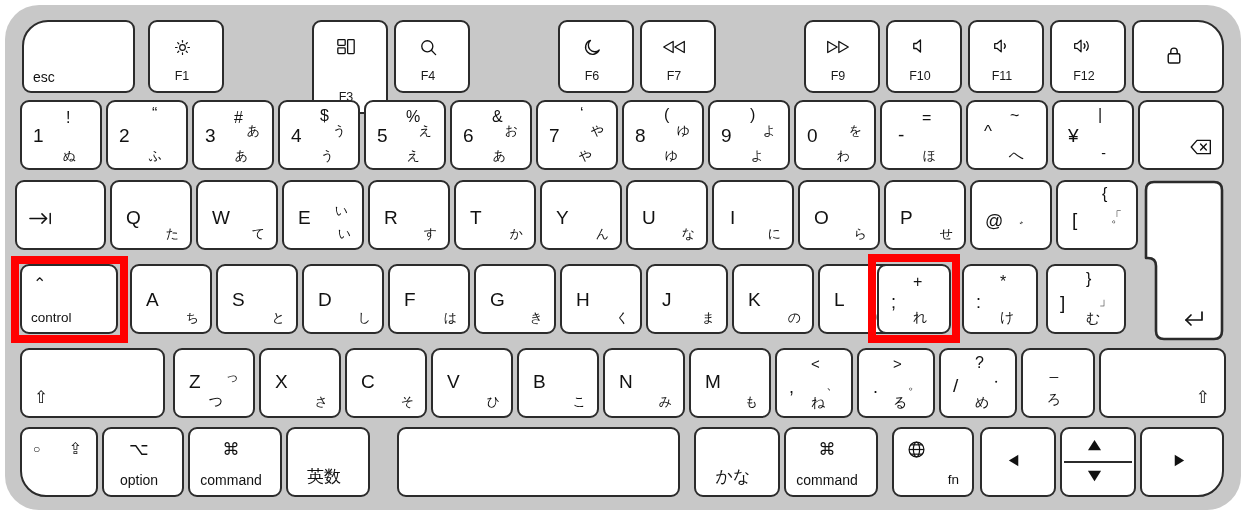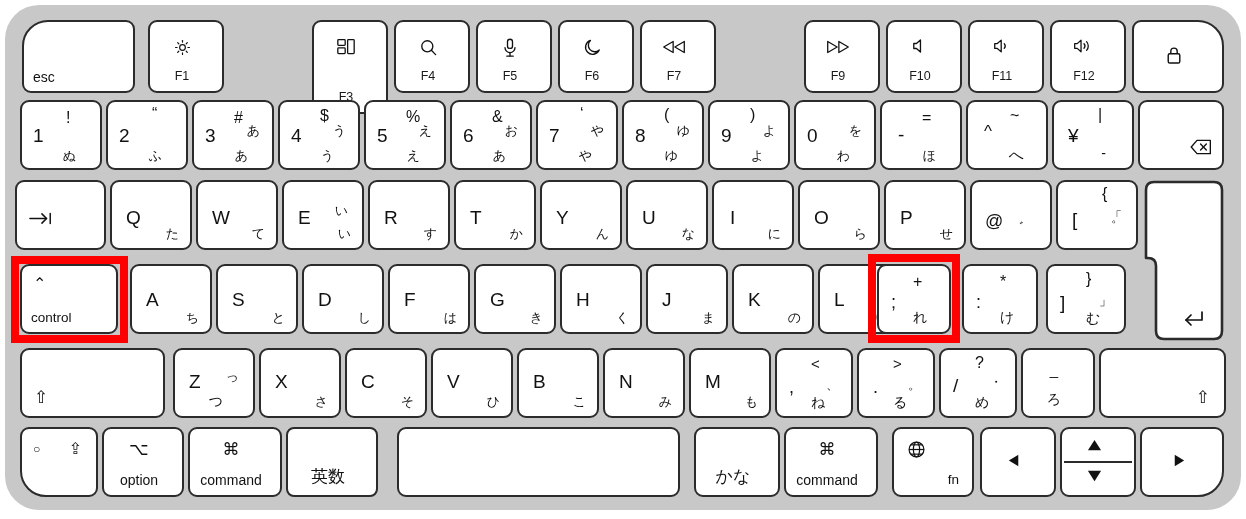--- a/index.html
+++ b/index.html
@@ -125,31 +125,20 @@
   <div class="key" style="left:394px; top:20px; width:76px; height:73px;">
     <span class="lbl ctr fn-glyph">
       <svg width="19" height="19" viewBox="0 0 24 24" fill="none" stroke="#111" stroke-width="1.7" stroke-linecap="round">
         <circle cx="10.5" cy="10.5" r="7"></circle>
           <line x1="15.6" y1="15.6" x2="21" y2="21"></line>
       </svg>
     </span>
     <span class="lbl ctr fn-name">F4</span>
   </div>
 
-  <div class="key" style="left:476px; top:20px; width:76px; height:73px;">
-    <span class="lbl ctr fn-glyph">
-      <svg width="16" height="20" viewBox="0 0 18 24" fill="none" stroke="#111" stroke-width="1.6" stroke-linecap="round">
-        <rect x="6" y="1.5" width="6" height="11" rx="3"></rect>
-        <path d="M3 11.5a6 6 0 0 0 12 0"></path>
-        <line x1="9" y1="17.5" x2="9" y2="21.5"></line>
-        <line x1="5.2" y1="21.8" x2="12.8" y2="21.8"></line>
-      </svg>
-    </span>
-    <span class="lbl ctr fn-name">F5</span>
-  </div>
 
   <div class="key" style="left:558px; top:20px; width:76px; height:73px;">
     <span class="lbl ctr fn-glyph">
       <svg width="19" height="19" viewBox="0 0 24 24" fill="none" stroke="#111" stroke-width="1.7" stroke-linejoin="round">
         <path d="M20.5 15.2A9 9 0 1 1 9.4 3.1a7.3 7.3 0 0 0 11.1 12.1z"></path>
       </svg>
     </span>
     <span class="lbl ctr fn-name">F6</span>
   </div>
 
@@ -487,21 +476,21 @@
     <span class="lbl" style="right:14px; top:12px; font-size:16px;">⇪</span>
   </div>
   <div class="key" style="left:102px; top:427px; width:82px; height:70px;">
     <span class="lbl ctr" style="top:12px; font-size:17px;">⌥</span>
     <span class="lbl ctr word-c">option</span>
   </div>
   <div class="key" style="left:188px; top:427px; width:94px; height:70px;">
     <span class="lbl ctr" style="top:12px; font-size:17px;">⌘</span>
     <span class="lbl ctr word-c">command</span>
   </div>
-  <div class="key" style="left:286px; top:427px; width:92px; height:70px;border-radius:8px;">
+  <div class="key" style="left:286px; top:427px; width:84px; height:70px;">
     <span class="lbl ctr" style="bottom:10px; font-size:17px;">英数</span>
   </div>
   <div class="key" style="left:397px; top:427px; width:283px; height:70px;"></div>
   <div class="key" style="left:694px; top:427px; width:86px; height:70px;">
     <span class="lbl ctr" style="bottom:10px; font-size:17px;">かな</span>
   </div>
   <div class="key" style="left:784px; top:427px; width:94px; height:70px;">
     <span class="lbl ctr" style="top:12px; font-size:17px;">⌘</span>
     <span class="lbl ctr word-c">command</span>
   </div>

